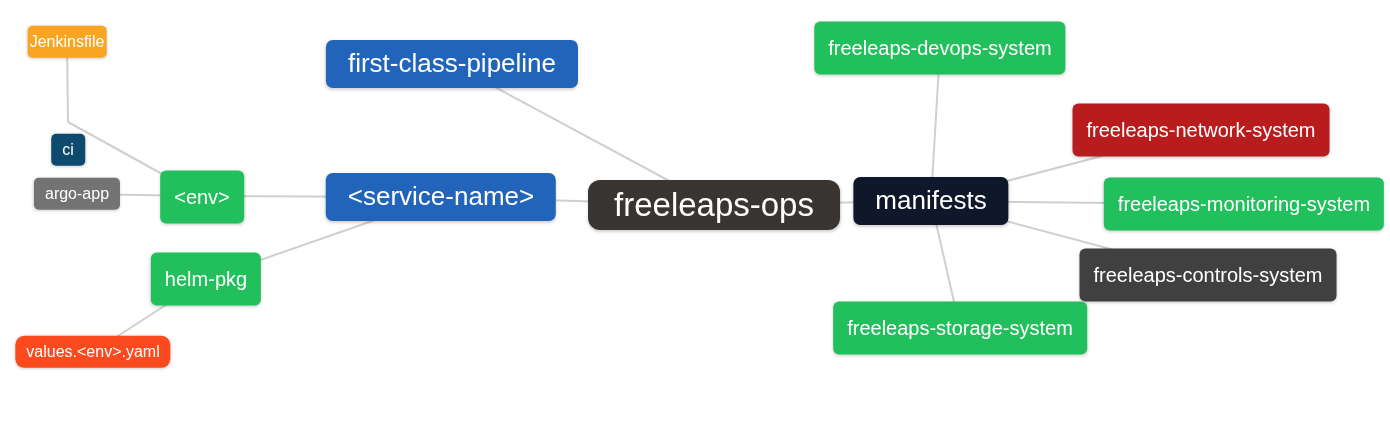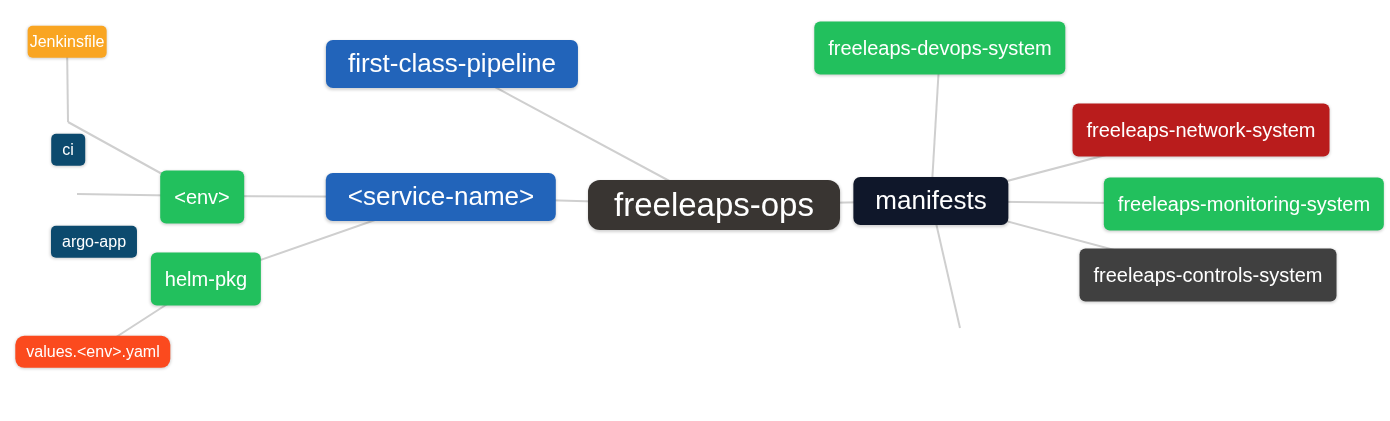--- a/index.html
+++ b/index.html
@@ -61,25 +61,26 @@
       <line x1="714" y1="205" x2="931" y2="201" stroke="#cfcfcf"></line>
       <line x1="931" y1="201" x2="940" y2="48" stroke="#cfcfcf"></line>
       <line x1="931" y1="201" x2="1201" y2="130" stroke="#cfcfcf"></line>
       <line x1="931" y1="201" x2="1213" y2="204" stroke="#cfcfcf"></line>
       <line x1="931" y1="201" x2="1208" y2="275" stroke="#cfcfcf"></line>
       <line x1="931" y1="201" x2="960" y2="328" stroke="#cfcfcf"></line>
     </svg>
 
 <div class="node orange" style="left: 67px; top: 42px; background: rgb(249, 165, 34);">Jenkinsfile</div>
     <div class="node red" style="left: 68px; top: 122px; background: #0c4a6e; margin-top: 28px;">ci</div>
-    <div class="node red" style="left: 94px; top: 194px; background: #0c4a6e; margin-top: 48px;">argo-app</div>
+    <div class="node red" style="left: 77px; top: 194px; background: #737373;">argo-app</div>
     <div class="node green" style="left: 202px; top: 197px; background: rgb(34, 192, 93);">&lt;env&gt;</div>
     <div class="node branch" style="left: 441px; top: 197px; background: rgb(34, 100, 186);">&lt;service-name&gt;</div>
     <div class="node branch" style="left: 452px; top: 64px; background: rgb(34, 100, 186);">first-class-pipeline</div>
     <div class="node green" style="left: 206px; top: 279px; background: rgb(34, 192, 93);">helm-pkg</div>
     <div class="node red" style="left: 93px; top: 352px; background: rgb(251, 74, 30); border-radius: 9px;">values.&lt;env&gt;.yaml</div>
     <div class="node root" style="left: 714px; top: 205px; background: rgb(57, 53, 50);">freeleaps-ops</div>
     <div class="node branch" style="left: 931px; top: 201px; background: #0f172a;">manifests</div>
     <div class="node green" style="left: 940px; top: 48px; background: rgb(34, 192, 93);">freeleaps-devops-system</div>
     <div class="node green" style="left: 1201px; top: 130px; background: #b91c1c;">freeleaps-network-system</div>
     <div class="node green" style="left: 1244px; top: 204px; background: rgb(34, 192, 93);">freeleaps-monitoring-system</div>
     <div class="node green" style="left: 1208px; top: 275px; background: #404040;">freeleaps-controls-system</div>
+    <div class="node green" style="left: 960px; top: 328px; background: rgb(34, 192, 93);">freeleaps-storage-system</div>
   </div>
 
 </body></html>

